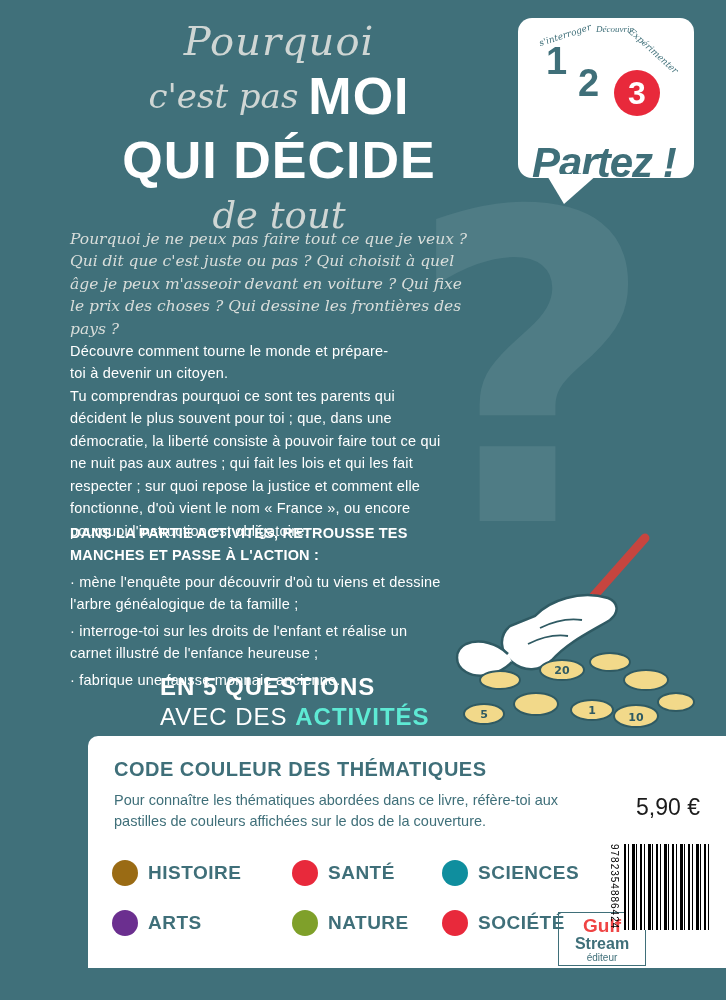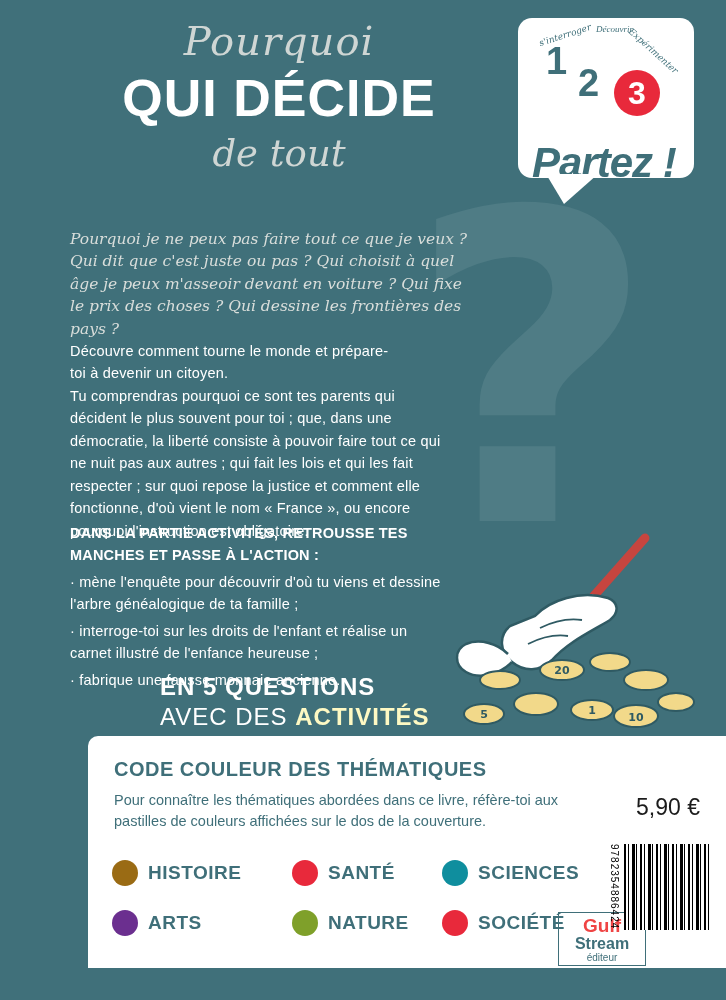--- a/index.html
+++ b/index.html
@@ -187,21 +187,21 @@
     position: absolute;
     left: 160px;
     top: 672px;
     font-family: "Liberation Sans", sans-serif;
     font-weight: bold;
     font-size: 24px;
     color: #ffffff;
     letter-spacing: 1px;
     line-height: 1.25;
   }
-  .q10 .hl { color: #fef9c3; }
+  .q10 .hl { color: #5eead4; }
   .q10 .small { font-weight: normal; }
 
   
   .illus {
     position: absolute;
     left: 440px;
     top: 520px;
     width: 280px;
     height: 230px;
   }
@@ -338,20 +338,23 @@
 </style>
 </head>
 <body>
 
 <div class="page">
 
   <div class="big-qmark">?</div>
 
   <div class="title-block">
     <div class="t-line1">Pourquoi</div>
+    <div class="t-line2">
+      <span class="script">c'est pas</span><span class="big">MOI</span>
+    </div>
     <div class="t-line3">QUI DÉCIDE</div>
     <div class="t-line4">de tout</div>
   </div>
 
   <div class="bubble">
     <span class="bub-word w1">s'interroger</span>
     <span class="bub-word w2">Découvrir</span>
     <span class="bub-word w3">Expérimenter</span>
     <span class="bub-num n1">1</span>
     <span class="bub-num n2">2</span>

